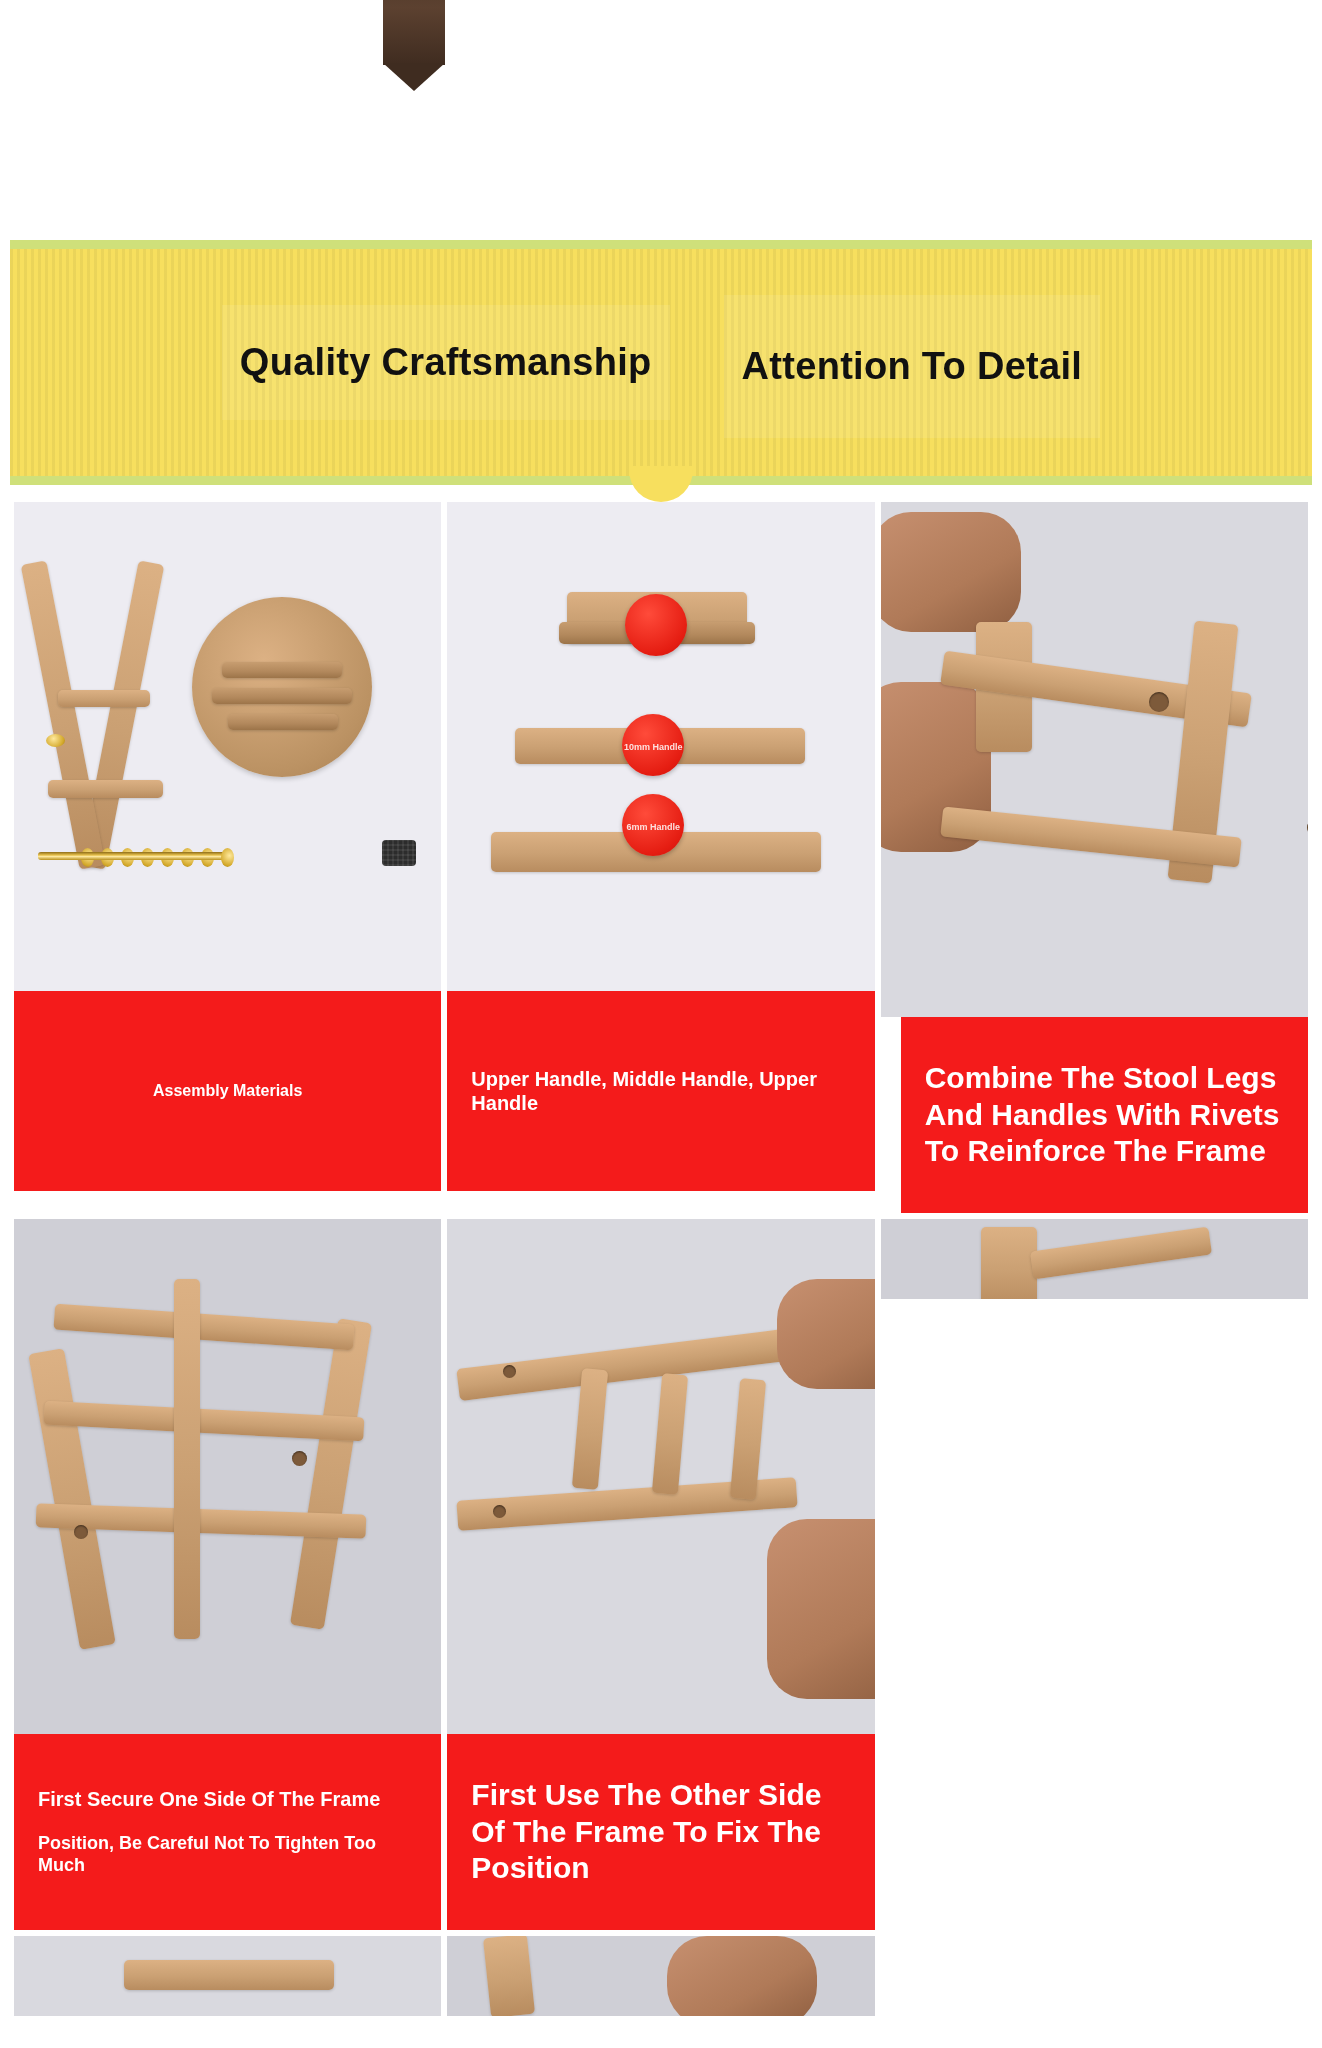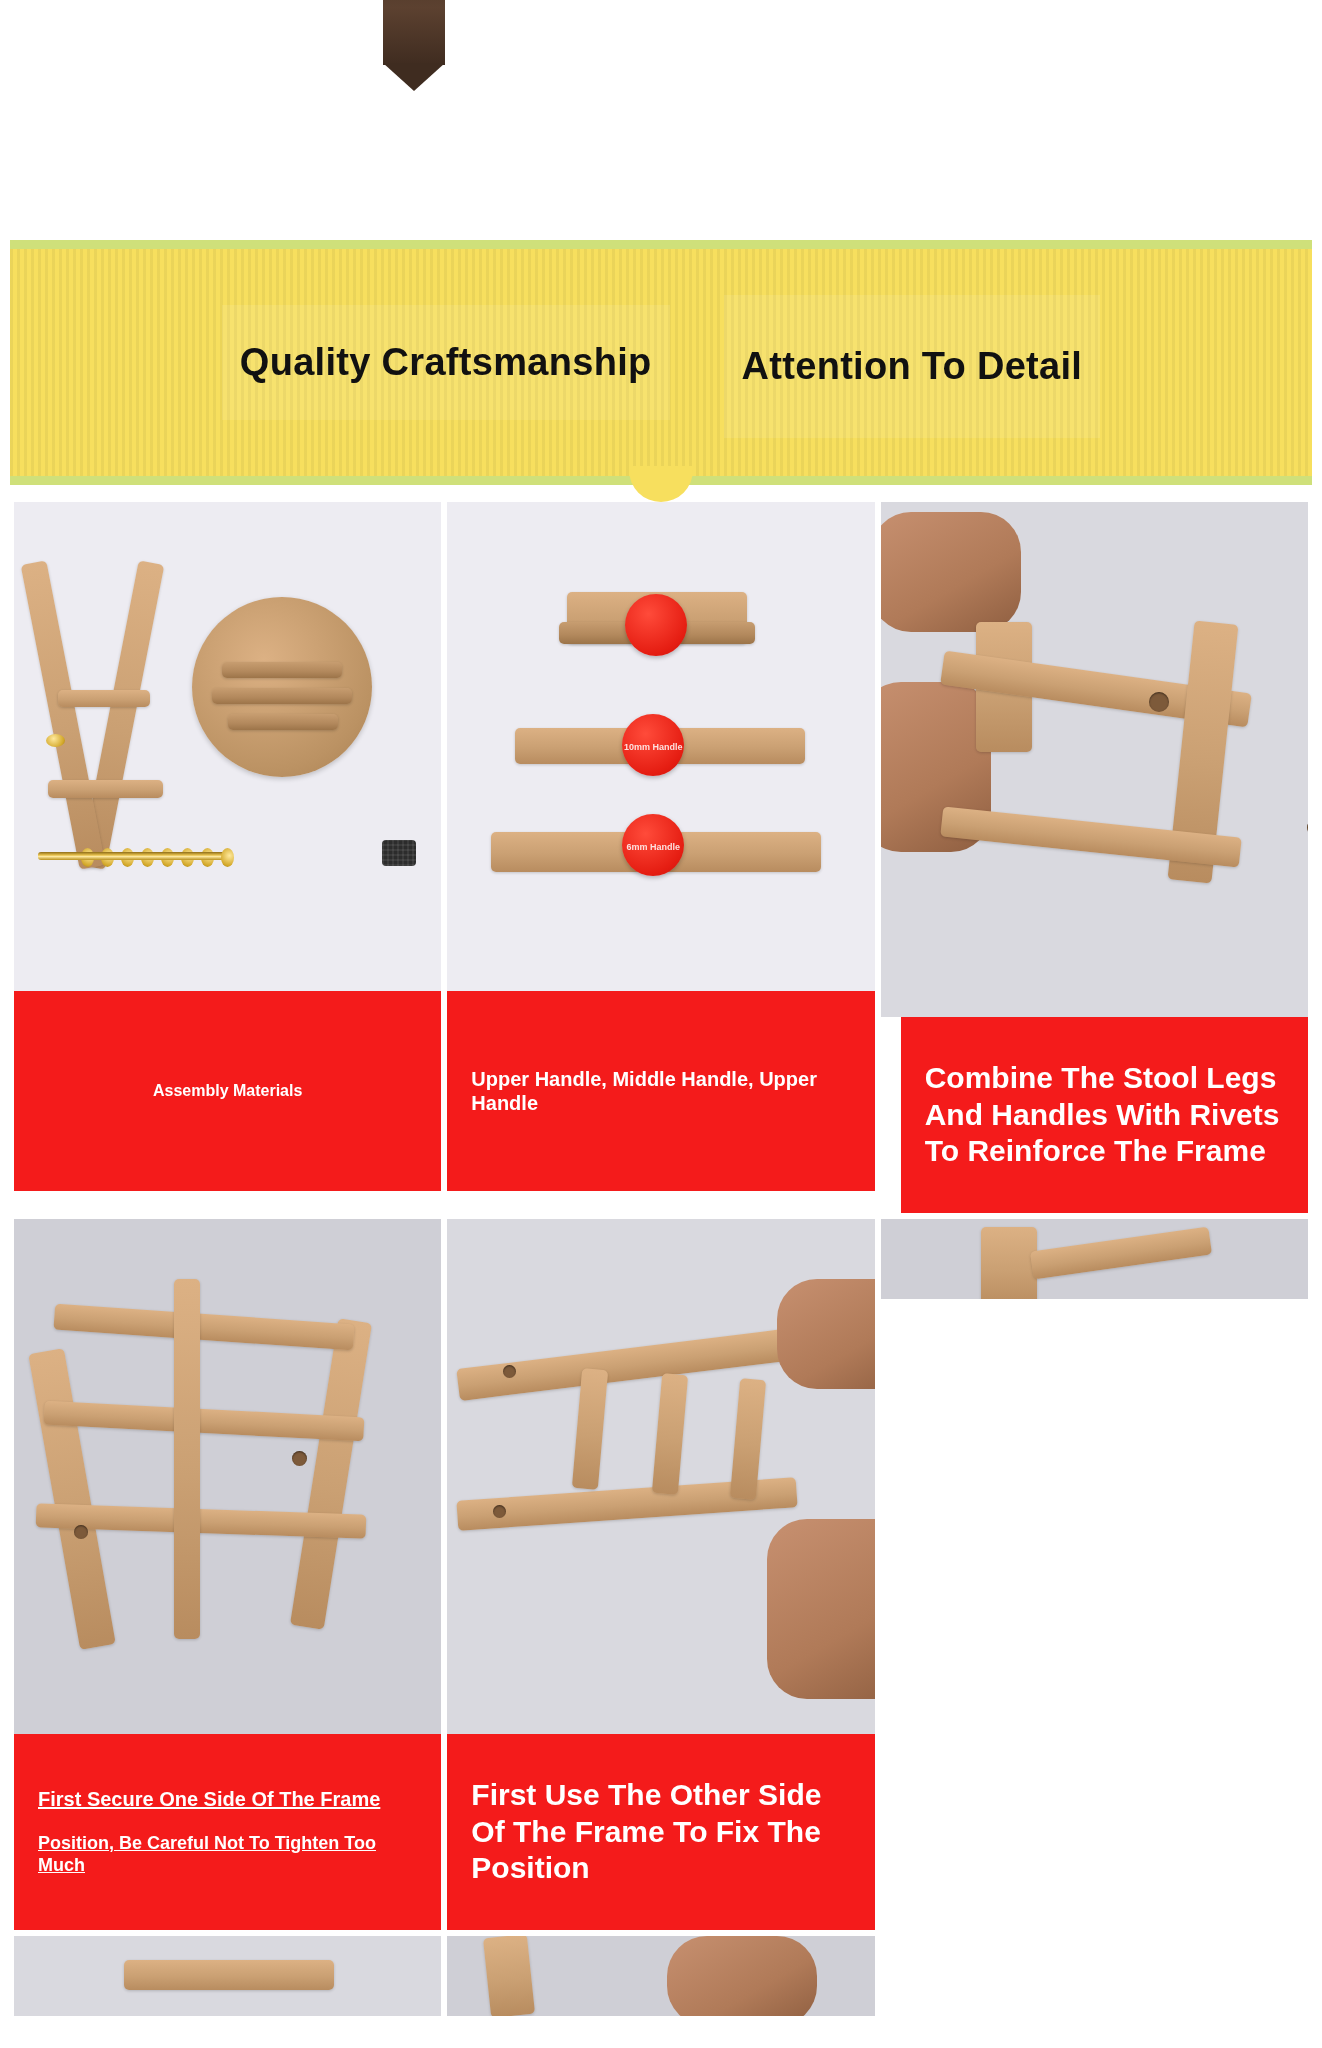--- a/index.html
+++ b/index.html
@@ -276,21 +276,21 @@
         <div class="wood-bar" style="left:120px; top:90px; width:180px; height:52px;"></div>
         <div class="wood-bar wood-dark" style="left:112px; top:120px; width:196px; height:22px;"></div>
         <div class="red-dot" style="left:178px; top:92px; width:62px; height:62px;"></div>
 
         <div class="wood-bar" style="left:68px; top:226px; width:290px; height:36px;"></div>
         <div class="red-dot" style="left:175px; top:212px; width:62px; height:62px;">
           <span>10mm Handle</span>
         </div>
 
         <div class="wood-bar" style="left:44px; top:330px; width:330px; height:40px;"></div>
-        <div class="red-dot" style="left:175px; top:312px; width:62px; height:62px;">
+        <div class="red-dot" style="left:175px; top:292px; width:62px; height:62px;">
           <span>6mm Handle</span>
         </div>
       </div>
       <div class="caption cap-h">
         <div class="cap-med">Upper Handle, Middle Handle, Upper Handle</div>
       </div>
     </div>
 
     <div class="cell">
       <div class="photo tall bg-grey">
@@ -312,21 +312,21 @@
       <div class="photo tall bg-grey2">
         <div class="wood-bar" style="left:40px; top:130px; width:36px; height:300px; transform:rotate(-10deg);"></div>
         <div class="wood-bar" style="left:300px; top:100px; width:34px; height:310px; transform:rotate(9deg);"></div>
         <div class="wood-bar" style="left:40px; top:95px; width:300px; height:26px; transform:rotate(4deg);"></div>
         <div class="wood-bar" style="left:30px; top:190px; width:320px; height:24px; transform:rotate(3deg);"></div>
         <div class="wood-bar" style="left:22px; top:290px; width:330px; height:24px; transform:rotate(2deg);"></div>
         <div class="wood-bar" style="left:160px; top:60px; width:26px; height:360px;"></div>
         <div class="hole" style="left:278px; top:232px; width:15px; height:15px;"></div>
         <div class="hole" style="left:60px; top:306px; width:14px; height:14px;"></div>
       </div>
-      <div class="caption" style="min-height:196px;text-decoration:underline;">
+      <div class="caption" style="min-height:196px;">
         <div class="cap-med">First Secure One Side Of The Frame</div>
         <div class="cap-sub">Position, Be Careful Not To Tighten Too Much</div>
       </div>
     </div>
 
     <div class="cell">
       <div class="photo tall bg-grey">
         <div class="wood-bar" style="left:10px; top:130px; width:330px; height:32px; transform:rotate(-7deg);"></div>
         <div class="wood-bar" style="left:10px; top:270px; width:340px; height:30px; transform:rotate(-4deg);"></div>
         <div class="wood-bar" style="left:130px; top:150px; width:26px; height:120px; transform:rotate(5deg);"></div>

